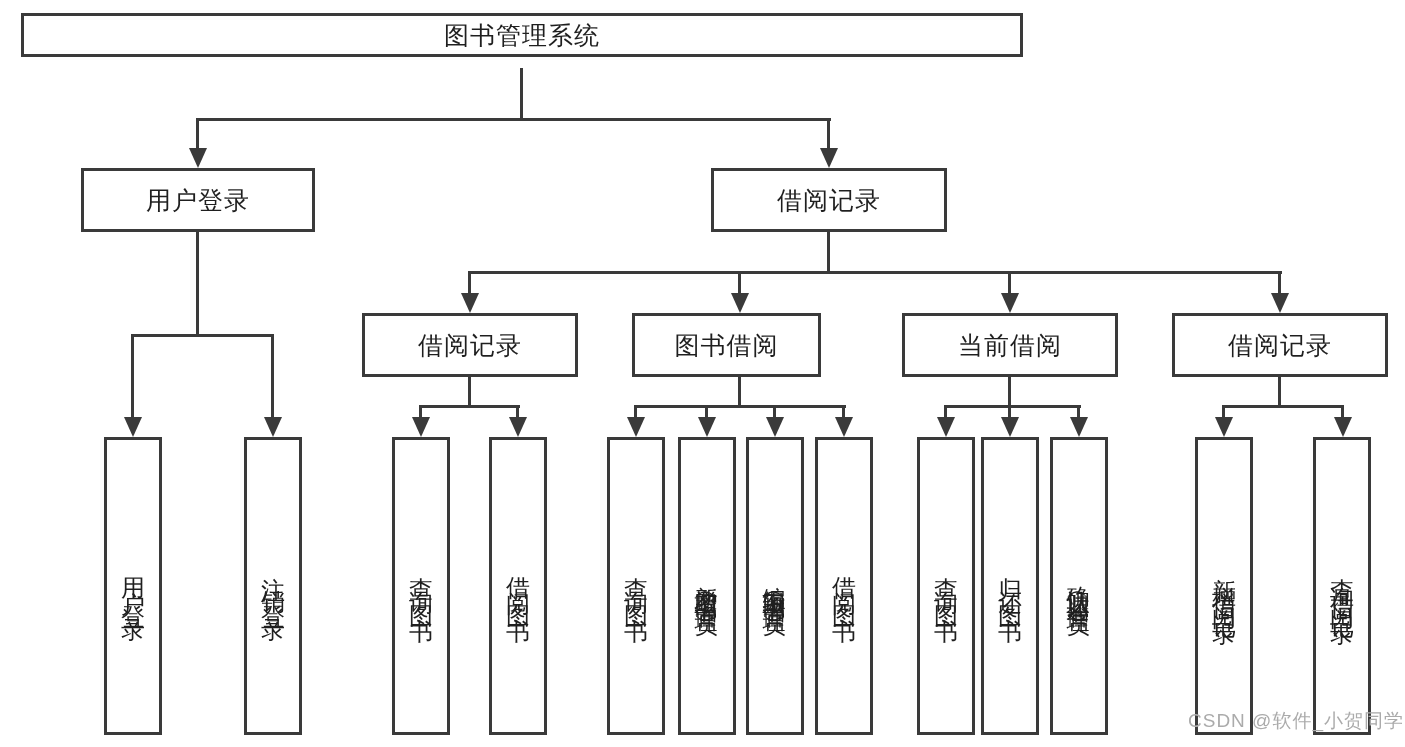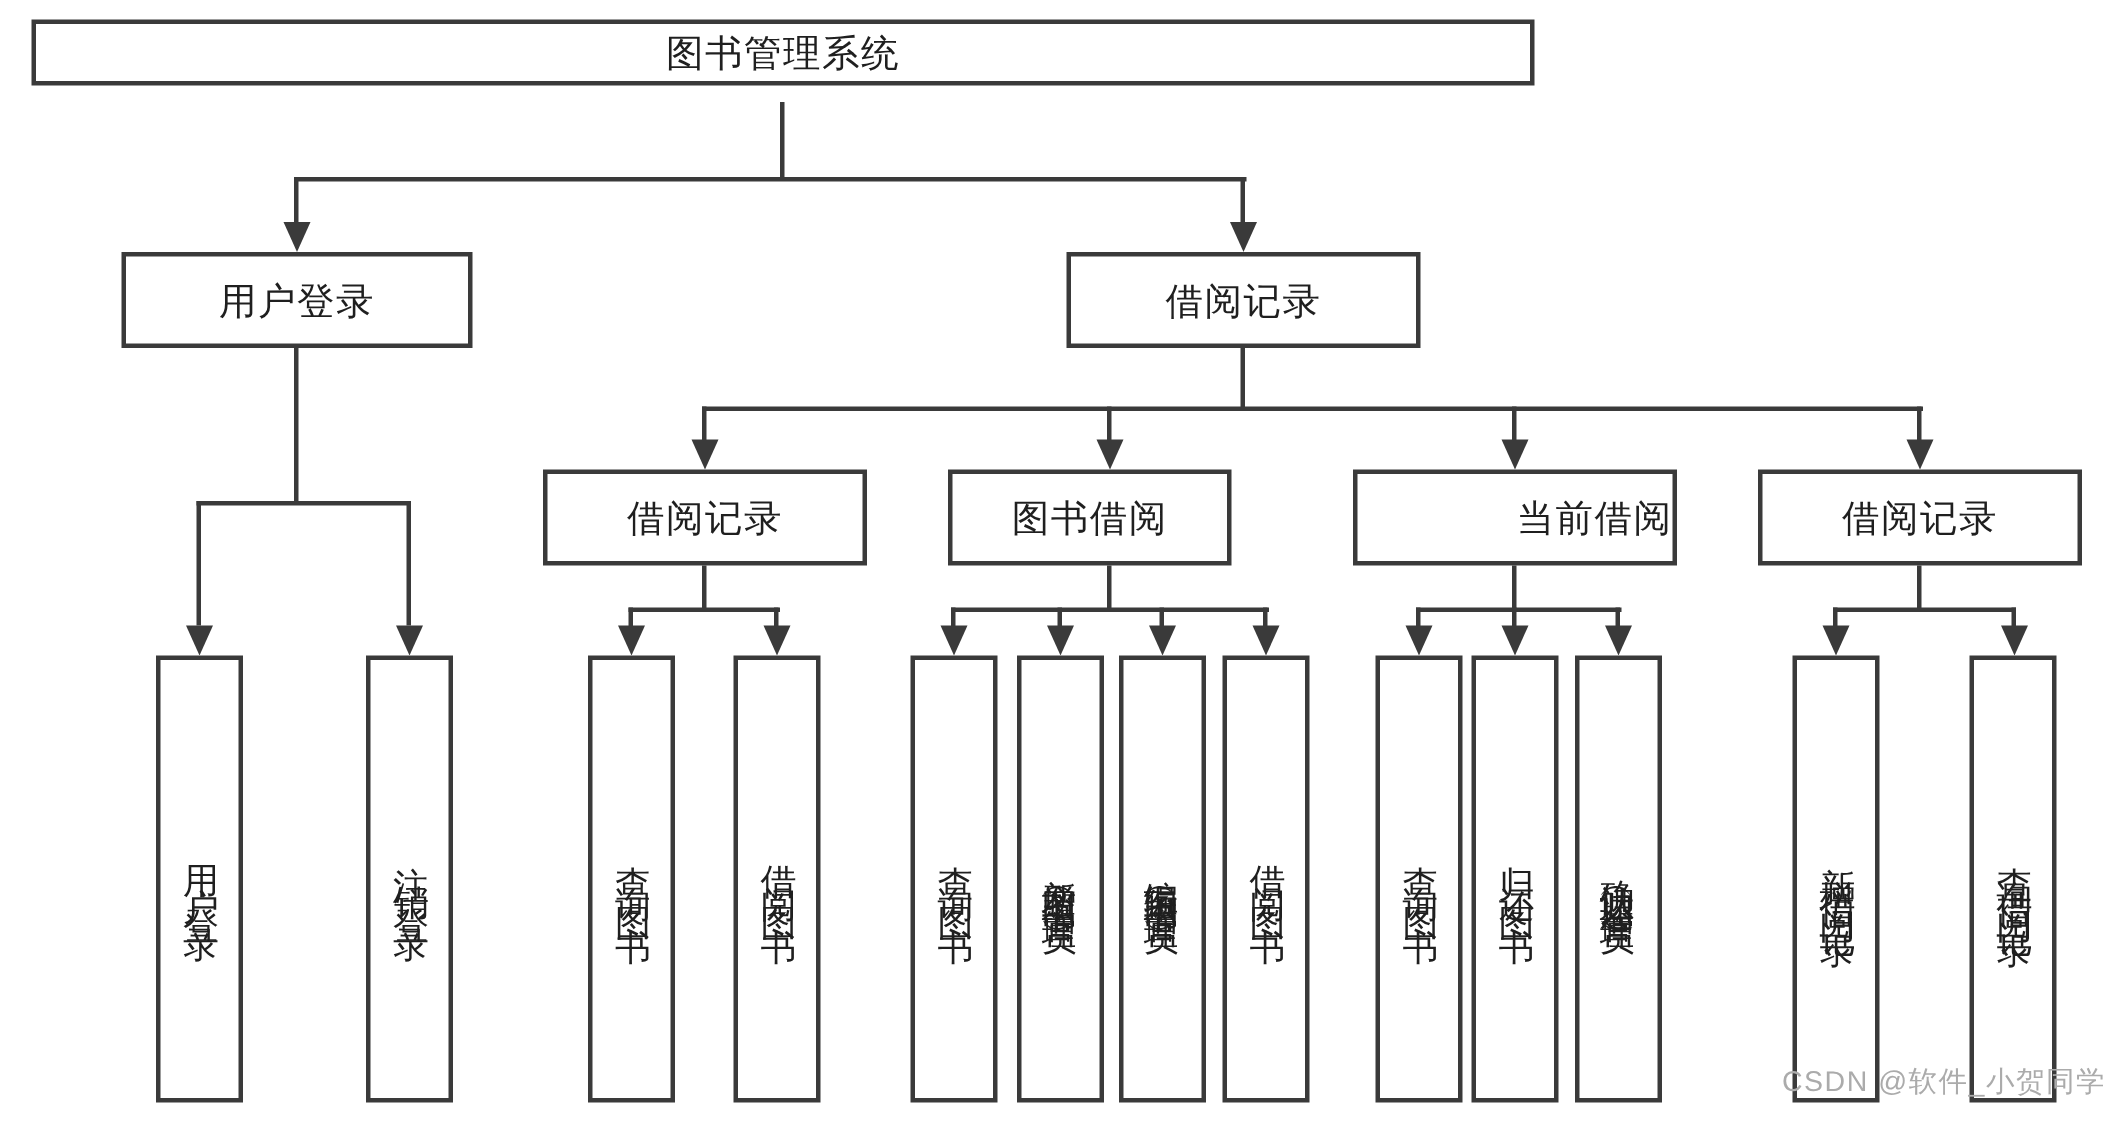--- a/index.html
+++ b/index.html
@@ -93,21 +93,21 @@
   <div class="arrow" style="left:1001px;top:293px;"></div>
   <div class="vline" style="left:1278px;top:271px;height:24px;"></div>
   <div class="arrow" style="left:1271px;top:293px;"></div>
 
   <div class="box" style="left:362px;top:313px;width:216px;height:64px;">
     <span>借阅记录</span>
   </div>
   <div class="box" style="left:632px;top:313px;width:189px;height:64px;">
     <span>图书借阅</span>
   </div>
-  <div class="box" style="left:902px;top:313px;width:216px;height:64px;justify-content:flex-end;">
+  <div class="box" style="left:902px;top:313px;width:216px;height:64px;">
     <span>当前借阅</span>
   </div>
   <div class="box" style="left:1172px;top:313px;width:216px;height:64px;">
     <span>借阅记录</span>
   </div>
 
   <div class="vline" style="left:468px;top:377px;height:31px;"></div>
   <div class="hline" style="left:419px;top:405px;width:101px;"></div>
   <div class="vline" style="left:419px;top:405px;height:14px;"></div>
   <div class="arrow" style="left:412px;top:417px;"></div>

